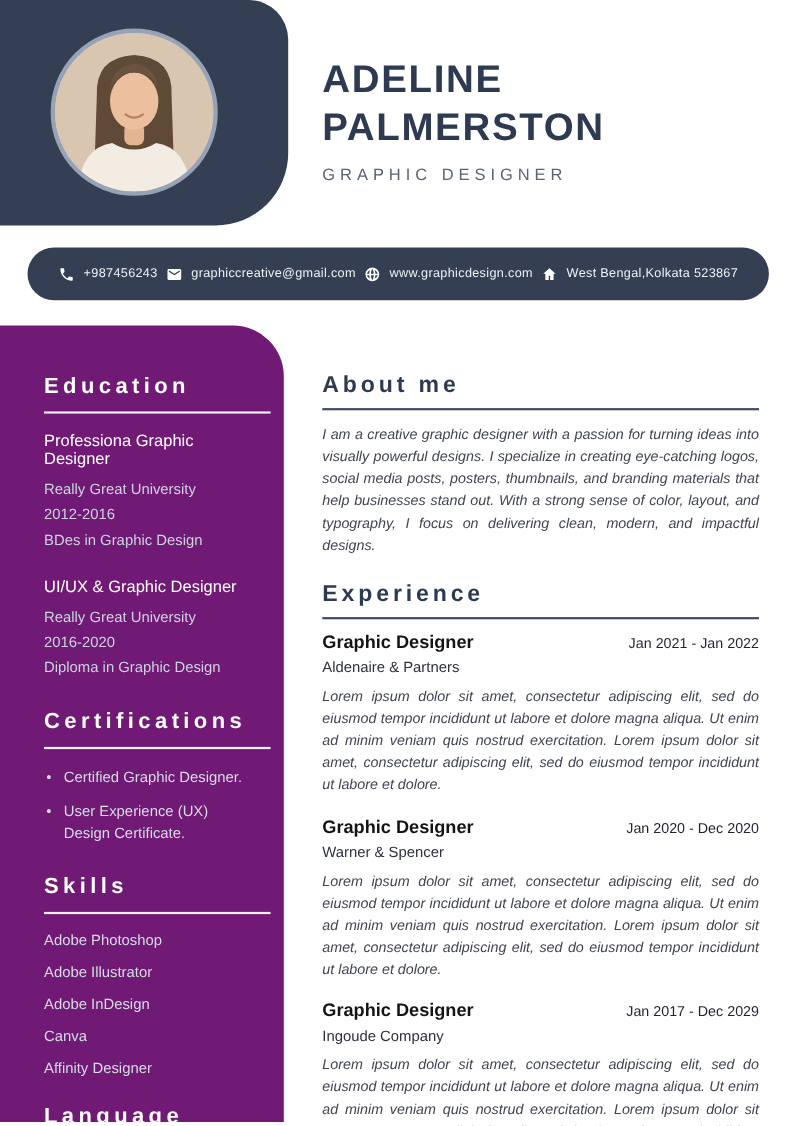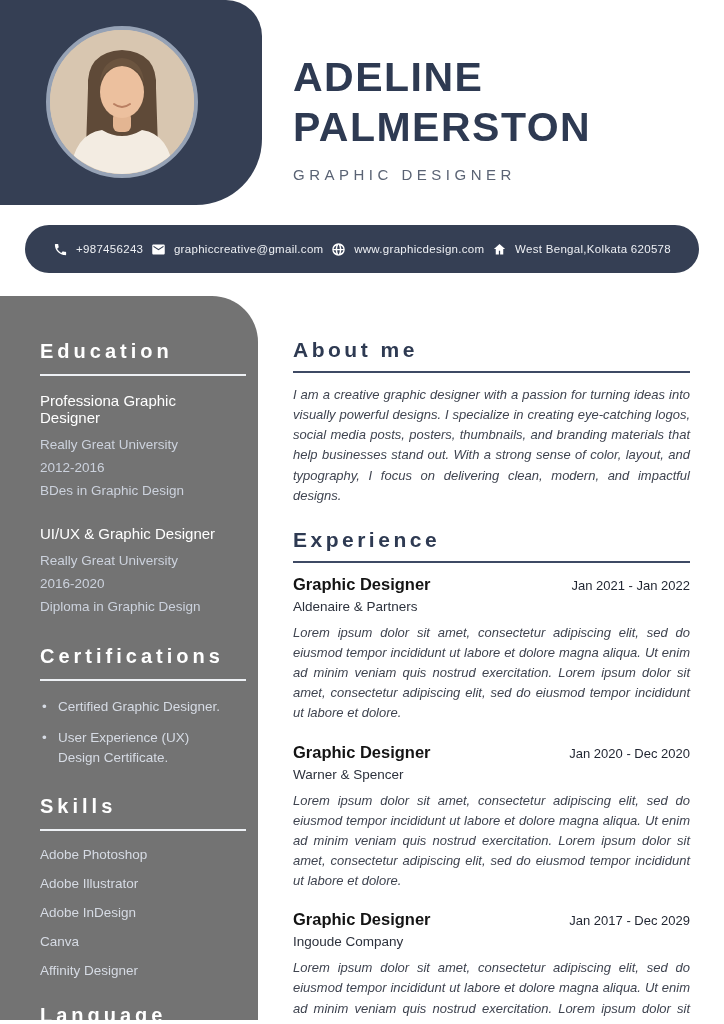--- a/index.html
+++ b/index.html
@@ -26,21 +26,21 @@
     border-radius: 50%;
     border: 4px solid #96a2b5;
     overflow: hidden;
     background: #d8c6b0;
   }
   .photo-ring svg { display: block; width: 100%; height: 100%; }
 
   
   .name-block { position: absolute; left: 293px; top: 52px; width: 330px; }
   .person-name {
-    font-size: 41px; font-weight: 700; line-height: 1.22;
+    font-size: 35px; font-weight: 700; line-height: 1.22;
     letter-spacing: 1.5px; color: #2e3a52; text-transform: uppercase;
   }
   .person-role {
     margin-top: 14px;
     font-size: 15px; letter-spacing: 4.5px;
     color: #5a6374; text-transform: uppercase;
   }
 
   
   .contact-bar {
@@ -53,21 +53,21 @@
   }
   .contact-item { display: flex; align-items: center; gap: 8px; }
   .contact-item .c-icon { width: 15px; height: 15px; flex: 0 0 auto; display: flex; }
   .contact-item .c-icon svg { width: 15px; height: 15px; fill: #ffffff; }
   .contact-item .c-text { color: #eef0f4; font-size: 11.5px; letter-spacing: 0.3px; }
 
   
   .sidebar {
     position: absolute; left: 0; top: 296px;
     width: 258px; height: 724px;
-    background: #737373;
+    background: #701a75;
     border-radius: 0 46px 0 0;
     padding: 44px 30px 20px 40px;
     color: #d6dbe4;
   }
   .side-heading {
     color: #ffffff; font-size: 20px; font-weight: 700;
     letter-spacing: 4px;
   }
   .side-rule {
     border: none; border-top: 2px solid #eef1f5;
@@ -155,21 +155,21 @@
         </svg>
     </span>
     <span class="c-text">www.graphicdesign.com</span>
   </div>
   <div class="contact-item">
     <span class="c-icon">
       <svg viewBox="0 0 24 24">
           <path d="M12 3l9 8h-3v9h-5v-6h-2v6H6v-9H3l9-8z"></path>
         </svg>
     </span>
-    <span class="c-text">West Bengal,Kolkata 620578</span>
+    <span class="c-text">West Bengal,Kolkata 523867</span>
   </div>
 </div>
 
 <div class="sidebar">
 
   <div class="side-section">
     <div class="side-heading">Education</div>
     <hr class="side-rule">
     <div class="edu-item">
       <div class="edu-degree">Professiona Graphic Designer</div>

